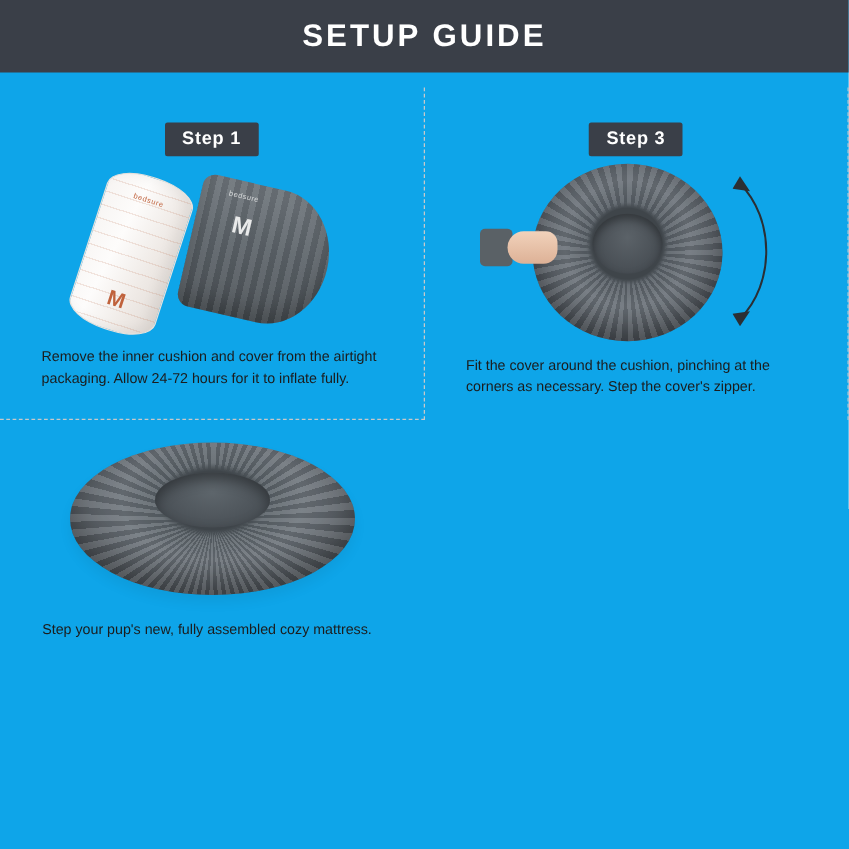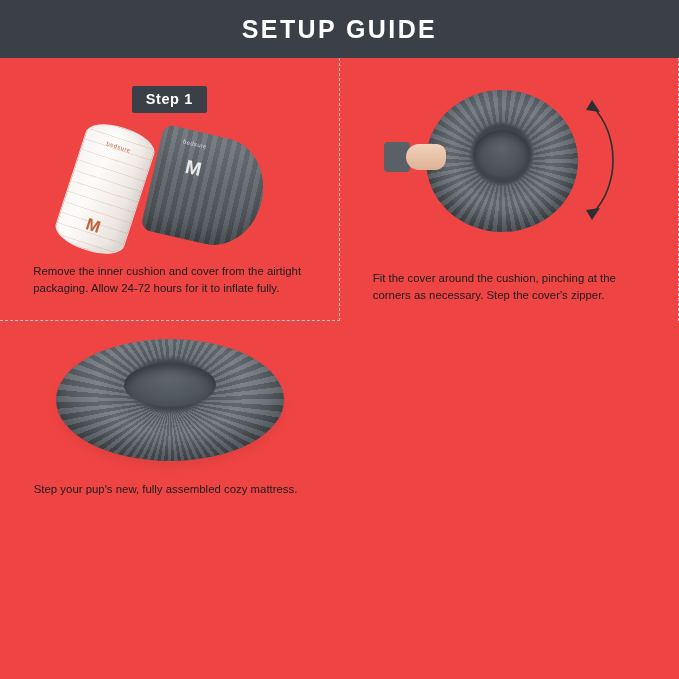--- a/index.html
+++ b/index.html
@@ -10,21 +10,21 @@
     width: 679px;
     height: 679px;
     background: #ffffff;
     font-family: "Liberation Sans", sans-serif;
     overflow: hidden;
   }
   .page {
     position: relative;
     width: 679px;
     height: 679px;
-    background: #ef4444;
+    background: #0ea5e9;
     box-sizing: border-box;
   }
   
   .header {
     position: absolute;
     top: 0;
     left: 0;
     width: 679px;
     height: 58px;
     background: #3a3f48;
@@ -35,21 +35,21 @@
   .header-title {
     color: #ffffff;
     font-size: 25px;
     font-weight: bold;
     letter-spacing: 2.4px;
     font-family: "Liberation Sans", sans-serif;
   }
   
   .grid {
     position: absolute;
-    top: 58px;
+    top: 70px;
     left: 0;
     width: 679px;
     height: 436px;
     display: grid;
     grid-template-columns: 1fr 1fr;
     grid-template-rows: 1fr 1fr;
   }
   .cell {
     position: relative;
     box-sizing: border-box;
@@ -288,20 +288,21 @@
             <div class="s1-roll-brand">bedsure</div>
             <div class="s1-roll-m">M</div>
           </div>
         </div>
       </div>
       <div class="caption">Remove the inner cushion and cover from the airtight packaging. Allow 24-72 hours for it to inflate fully.</div>
     </div>
 
 
     <div class="cell c2">
+      <div class="step-badge">Step 3</div>
       <div class="art">
         <div class="s3-wrap">
           <div class="s3-donut">
             <div class="s3-ribs"></div>
             <div class="s3-hole"></div>
           </div>
           <div class="s3-hand">
             <div class="s3-sleeve"></div>
             <div class="s3-fingers"></div>
           </div>

